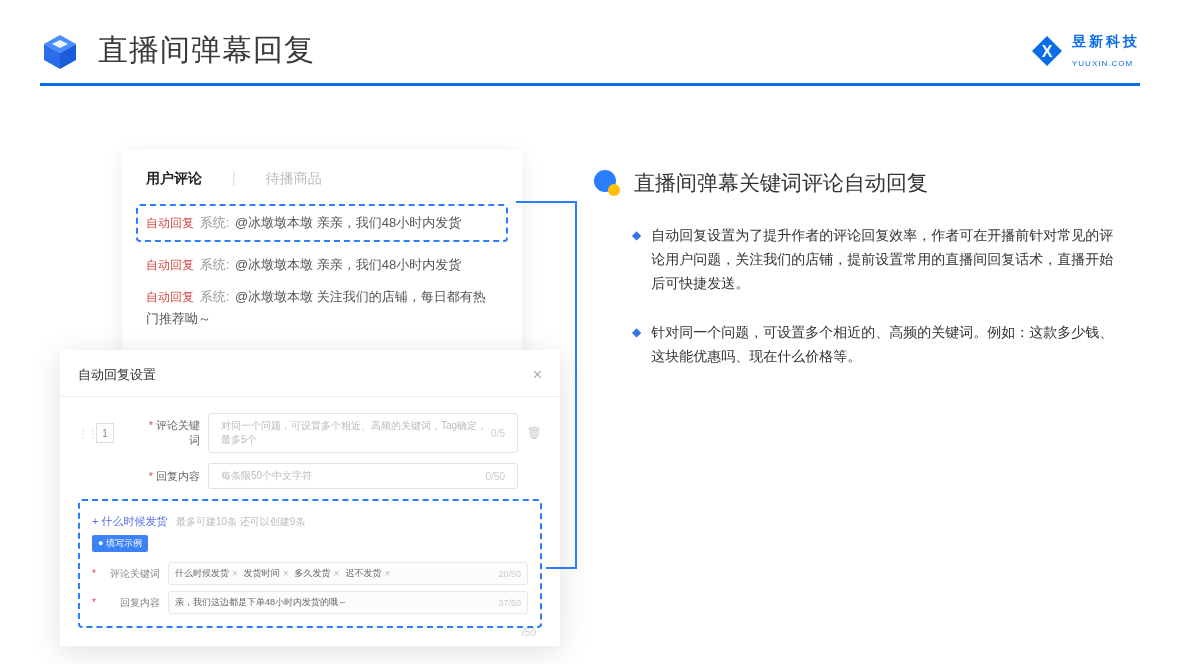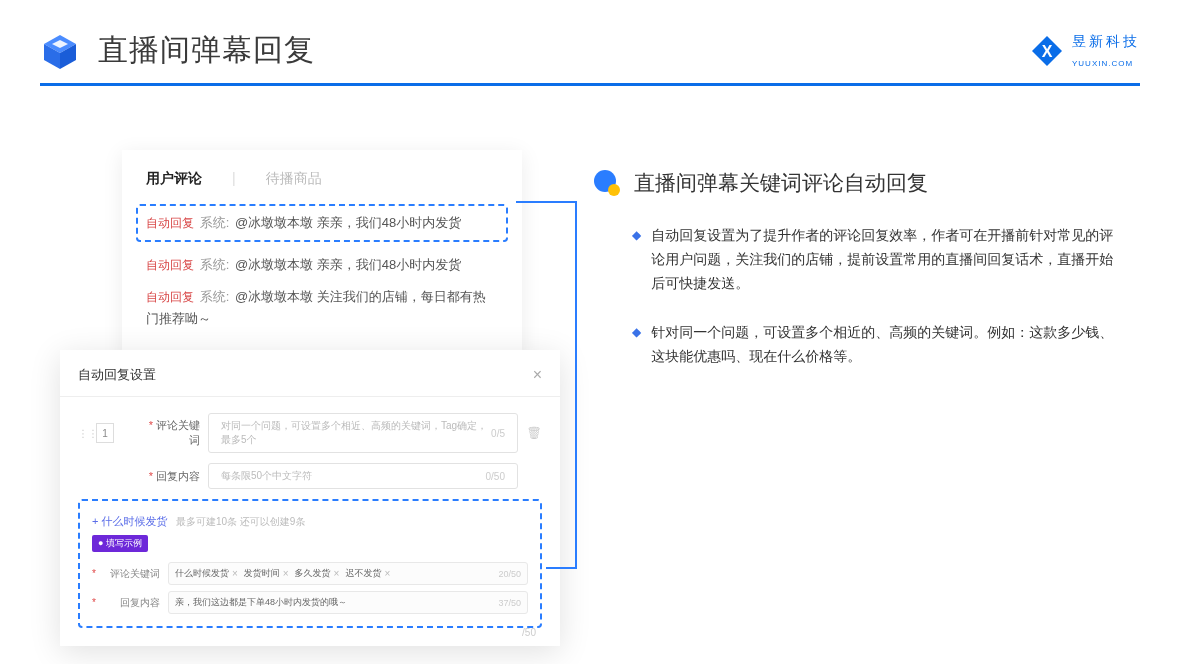--- a/index.html
+++ b/index.html
@@ -6,21 +6,21 @@
 body { width: 1180px; height: 664px; background: #fff; position: relative; overflow: hidden; }
 
 
 .header { display: flex; align-items: center; padding: 30px 40px 0 40px; }
 .header-icon { width: 40px; height: 40px; margin-right: 18px; position: relative; }
 .header-icon svg { width: 100%; height: 100%; }
 .header-title { font-size: 30px; color: #3a3a3a; font-weight: 400; letter-spacing: 1px; }
 .header-logo { margin-left: auto; display: flex; align-items: center; gap: 8px; }
 .header-logo-icon { width: 34px; height: 34px; }
 .header-logo-text { display: flex; flex-direction: column; line-height: 1; }
-.header-logo-main { color: #0a6de8; font-size: 14px; font-weight: 400; letter-spacing: 3px; }
+.header-logo-main { color: #0a6de8; font-size: 14px; font-weight: 700; letter-spacing: 3px; }
 .header-logo-sub { color: #0a6de8; font-size: 8px; letter-spacing: 1px; margin-top: 12px; }
 .header-rule { height: 3px; background: #0a6de8; margin: 12px 40px 0 40px; }
 
 
 .left-area { position: absolute; left: 60px; top: 140px; width: 520px; }
 .comments-card { position: absolute; left: 62px; top: 10px; width: 400px; background: #fff; box-shadow: 0 4px 20px rgba(0,0,0,0.08); padding: 20px 24px; }
 .tabs { display: flex; gap: 30px; font-size: 14px; margin-bottom: 16px; }
 .tab-active { color: #222; font-weight: 600; }
 .tab-inactive { color: #bbb; }
 .tab-divider { color: #ddd; }
@@ -40,21 +40,21 @@
 .row-drag { color: #ccc; font-size: 10px; width: 10px; }
 .row-label { width: 62px; text-align: right; color: #666; font-size: 11px; }
 .row-label .star { color: #e04848; margin-right: 3px; }
 .row-input { flex: 1; border: 1px solid #e2e2e2; border-radius: 3px; padding: 5px 12px; font-size: 10px; color: #bbb; display: flex; justify-content: space-between; align-items: center; }
 .row-count { color: #ccc; font-size: 10px; text-align: right; }
 .trash-icon { color: #ccc; font-size: 12px; width: 16px; text-align: center; }
 
 .example-wrap { border: 2.5px dashed #2a7dff; border-radius: 4px; padding: 10px 12px 12px 12px; margin: 8px 18px 0 18px; position: relative; }
 .add-link { color: #5a6de8; font-size: 11px; }
 .add-link-hint { color: #bbb; font-size: 10px; margin-left: 4px; }
-.example-badge { display: inline-block; background: #6d28d9; color: #fff; font-size: 9px; padding: 2px 6px; border-radius: 2px; margin-top: 6px; margin-bottom: 4px; }
+.example-badge { display: inline-block; background: #3b82f6; color: #fff; font-size: 9px; padding: 2px 6px; border-radius: 2px; margin-top: 6px; margin-bottom: 4px; }
 .ex-row { display: flex; align-items: center; gap: 8px; margin-top: 6px; font-size: 10px; }
 .ex-label { width: 56px; text-align: right; color: #888; }
 .ex-field { flex: 1; border: 1px solid #e8e8e8; background: #fcfcfc; border-radius: 3px; padding: 4px 6px; display: flex; align-items: center; gap: 2px; flex-wrap: wrap; justify-content: flex-start; position: relative; }
 .ex-tag { color: #666; font-size: 9px; }
 .ex-tag-x { color: #bbb; margin: 0 4px 0 1px; }
 .ex-count { margin-left: auto; color: #ccc; font-size: 9px; }
 .ex-text { color: #666; font-size: 9px; }
 .ex-outer-count { position: absolute; right: 24px; bottom: 8px; color: #ccc; font-size: 10px; }
 
 

